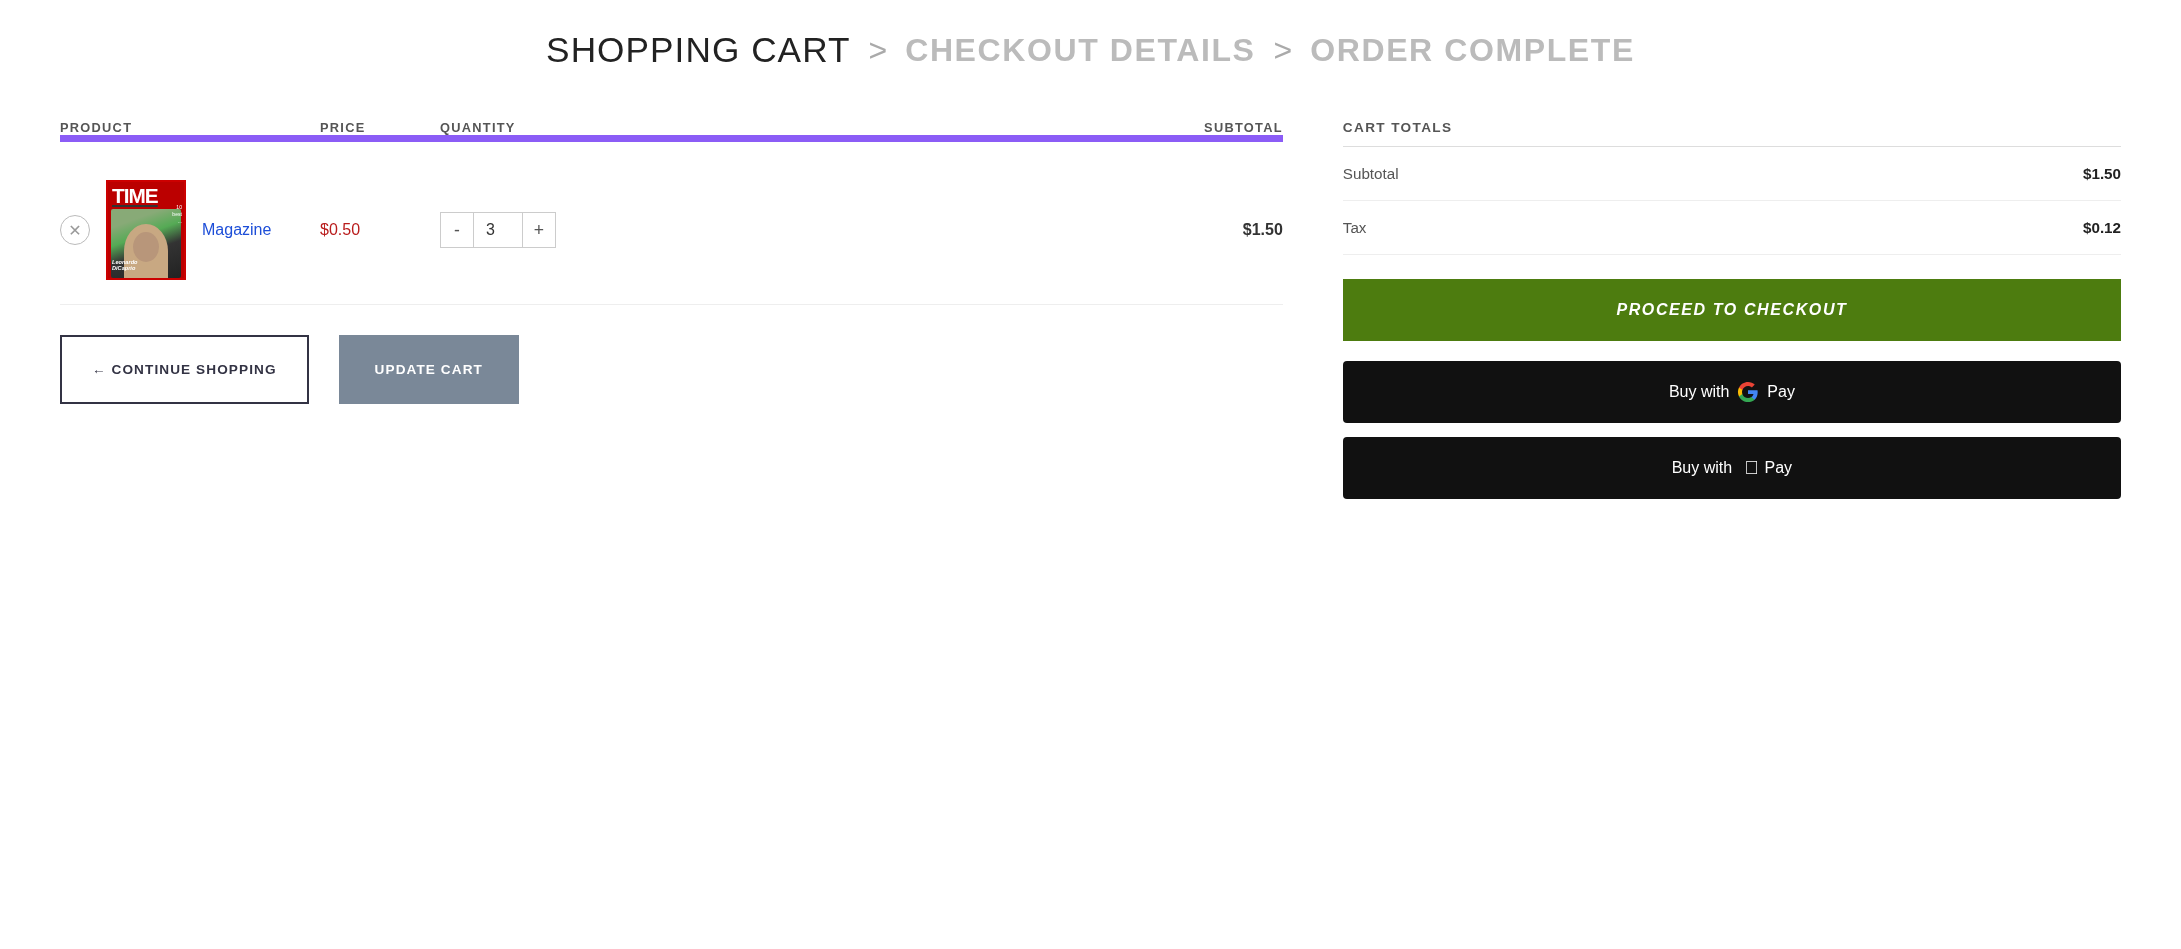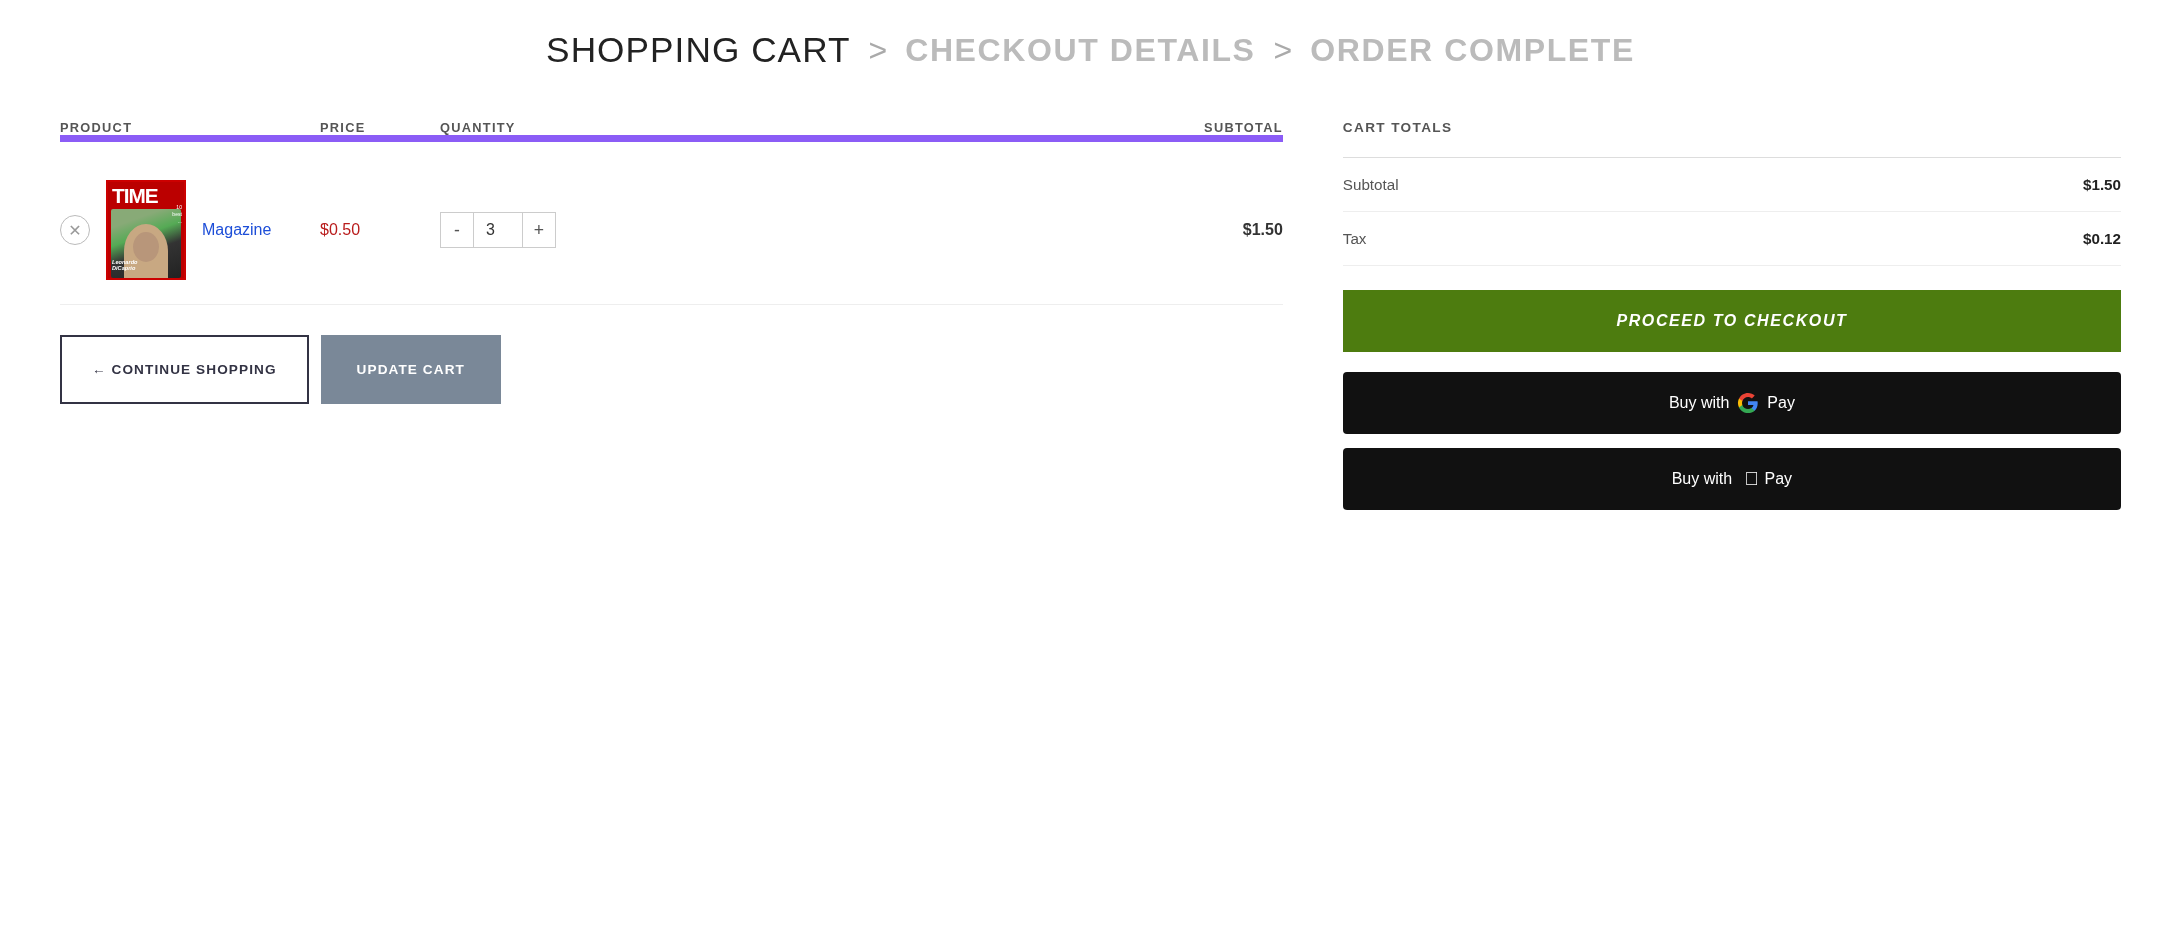--- a/index.html
+++ b/index.html
@@ -113,20 +113,21 @@
       border: 2px solid #c00;
       background: #b00;
       position: relative;
       flex-shrink: 0;
       overflow: hidden;
       display: flex;
       flex-direction: column;
       align-items: center;
       justify-content: flex-start;
       padding: 4px 4px 0 4px;
+      text-decoration: underline;
     }
     .magazine-time-logo {
       font-size: 1.3rem;
       font-weight: 900;
       color: #fff;
       letter-spacing: -1px;
       line-height: 1;
       align-self: flex-start;
     }
     .magazine-person {
@@ -219,21 +220,21 @@
     .subtotal-cell {
       text-align: right;
       font-size: 1rem;
       font-weight: 700;
       color: #333;
     }
 
     
     .cart-actions {
       display: flex;
-      gap: 12px;
+      gap: 30px;
       margin-top: 30px;
     }
     .btn-continue {
       padding: 16px 30px;
       border: 2px solid #334;
       background: #fff;
       color: #334;
       font-size: 0.85rem;
       font-weight: 700;
       letter-spacing: 0.08em;
@@ -252,21 +253,21 @@
       cursor: pointer;
     }
 
     
     .totals-title {
       font-size: 0.85rem;
       font-weight: 700;
       letter-spacing: 0.1em;
       text-transform: uppercase;
       color: #555;
-      padding-bottom: 22px;
+      padding-bottom: 11px;
       border-bottom: 1px solid #ddd;
       margin-bottom: 0;
     }
 
     .totals-row {
       display: flex;
       justify-content: space-between;
       align-items: center;
       padding: 18px 0;
       border-bottom: 1px solid #eee;

